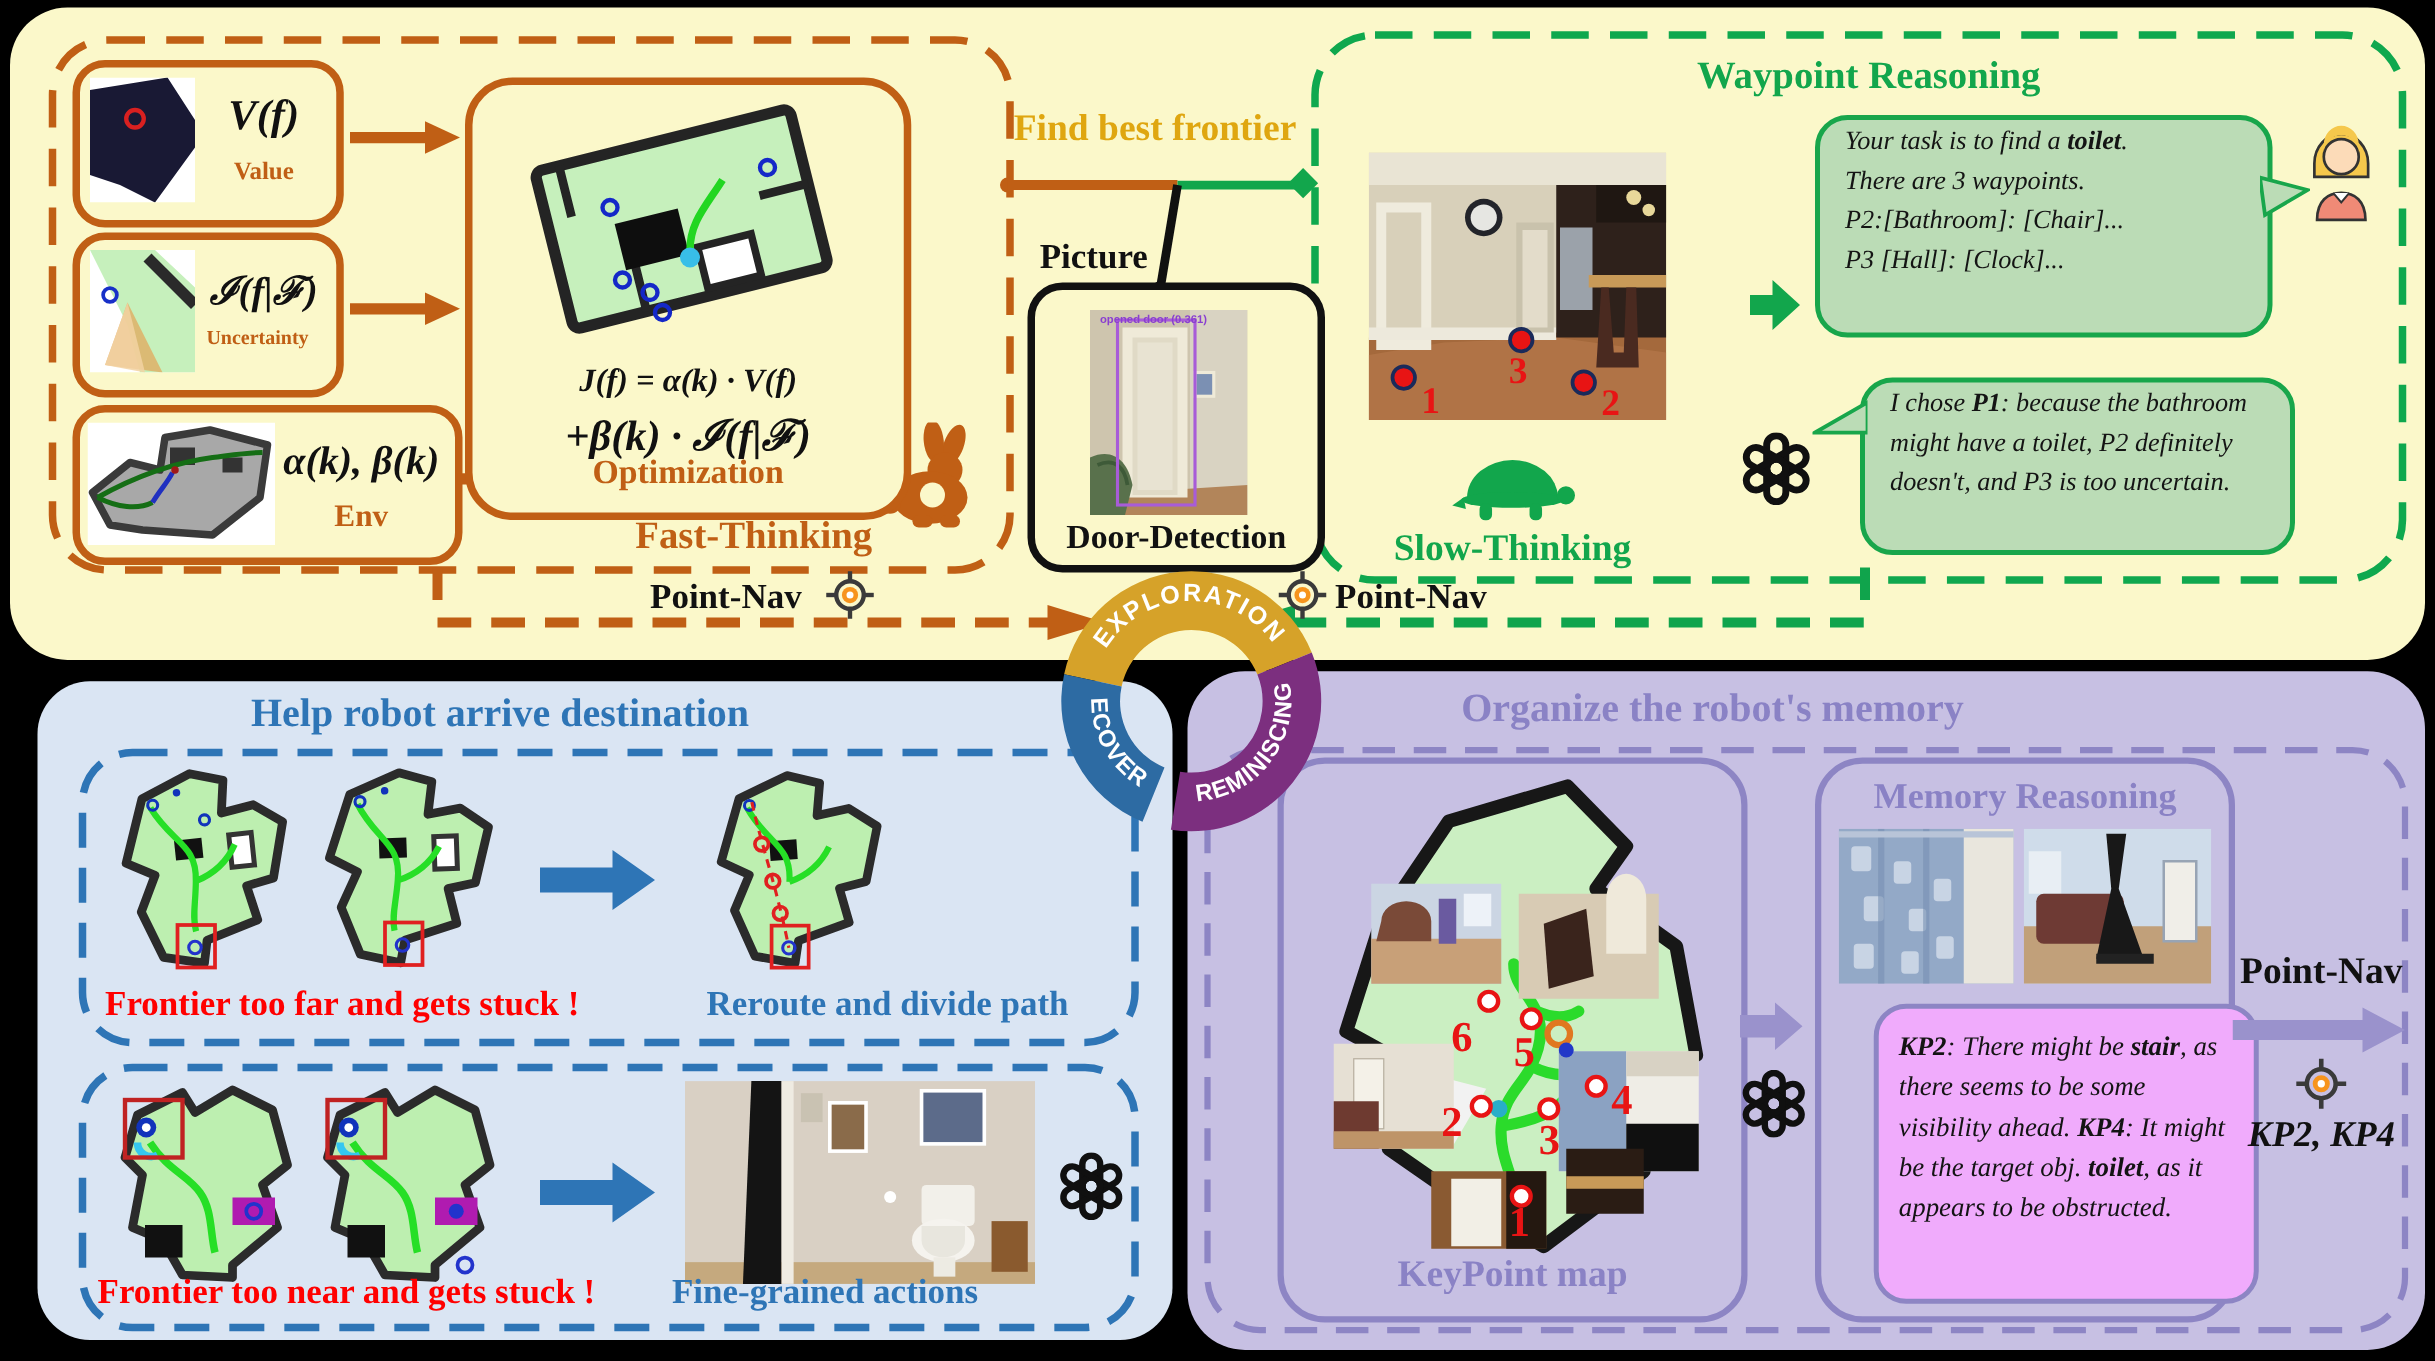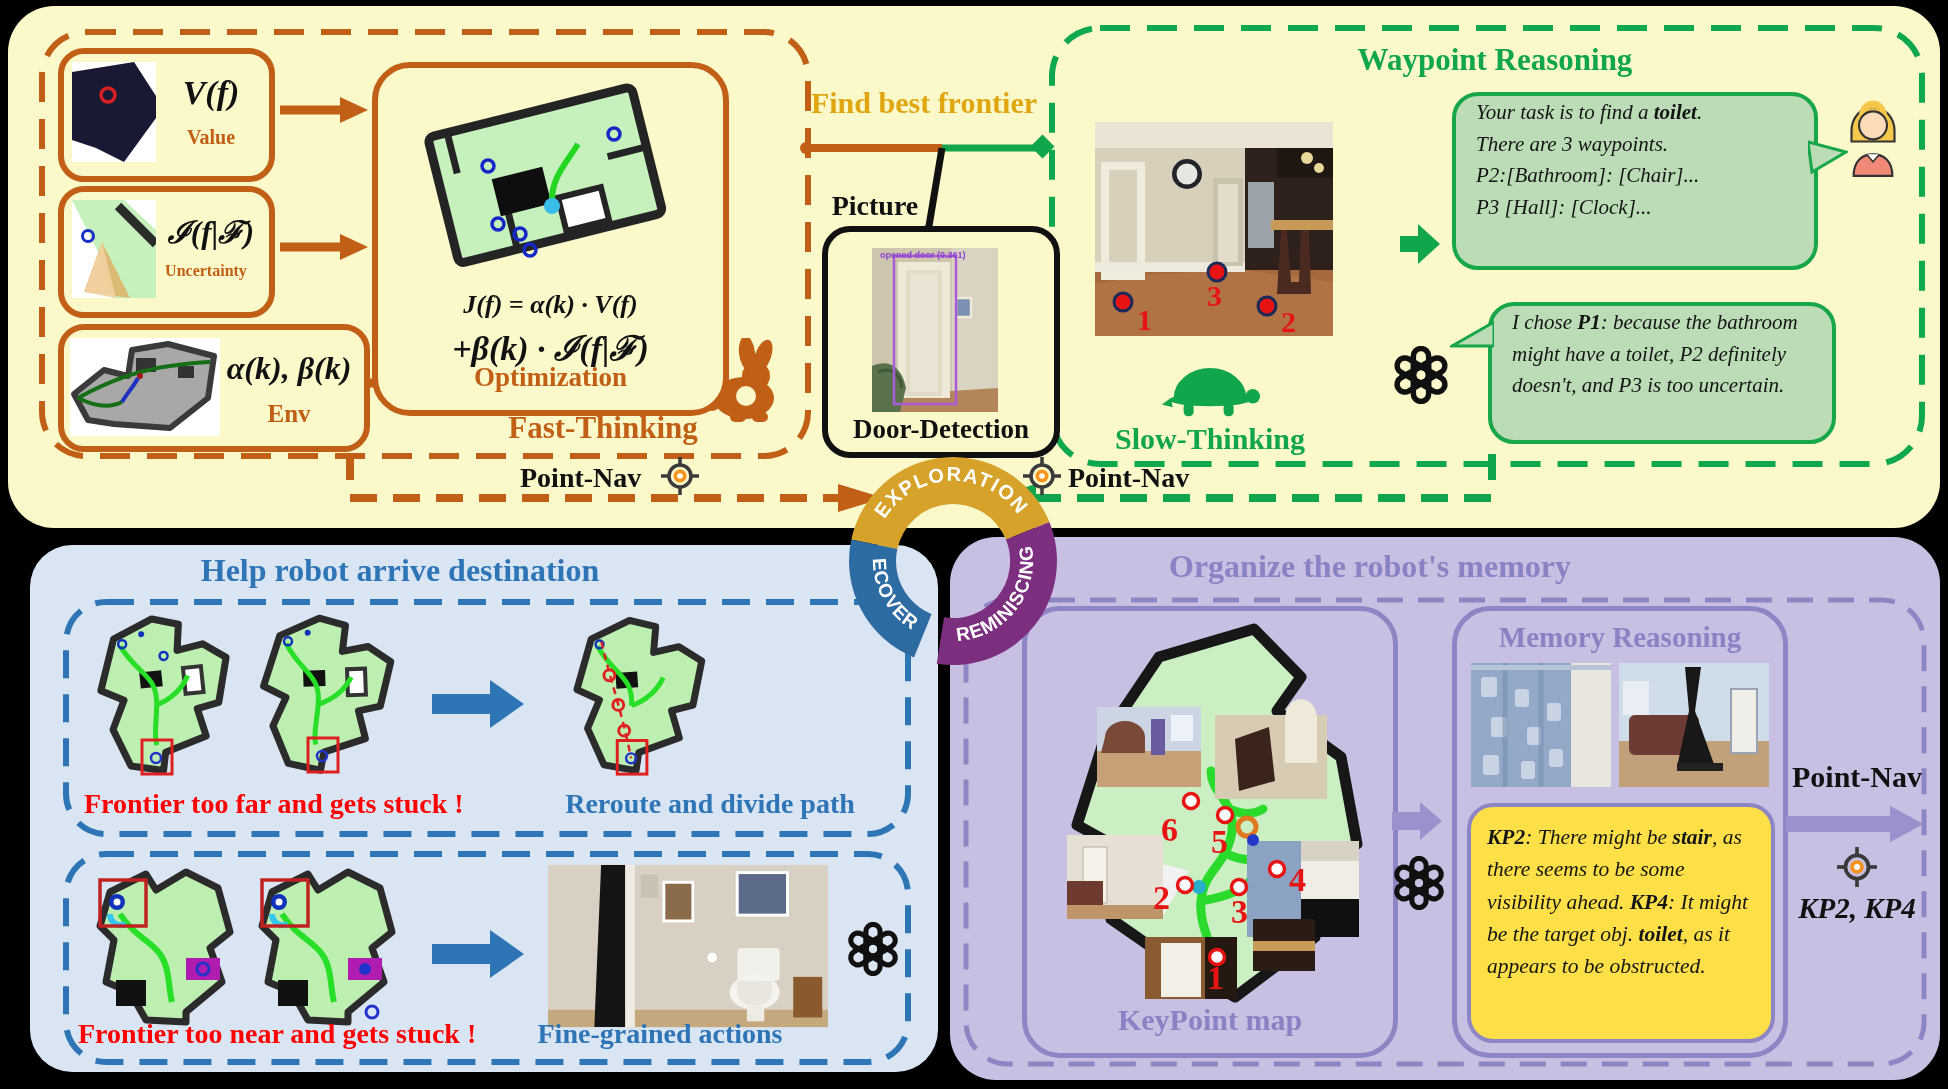--- a/index.html
+++ b/index.html
@@ -12,22 +12,22 @@
   #panel-purple{left:950px;top:537px;width:990px;height:543px;background:#C7C0E3;border-radius:46px;}
   .dashbox{position:absolute;pointer-events:none;}
   .obox{position:absolute;border:6px solid #C05F15;border-radius:26px;background:#FBF8CA;}
   .hdr{position:absolute;font-weight:bold;}
   .orange{color:#C05F15;} .green{color:#12A64C;} .blue{color:#2E75B6;}
   .purple{color:#8A82C5;} .gold{color:#DFA610;} .red{color:#FF0000;}
   .center{text-align:center;}
   .formula{font-style:italic;font-weight:bold;color:#111;}
   .bubble{position:absolute;background:#BBDCB6;border:4px solid #18A64B;border-radius:26px;
           font-style:italic;font-size:21px;line-height:1.5;color:#141414;padding:1px 20px;}
-  .pbubble{position:absolute;background:#fde047;border:4px solid #8D85C4;border-radius:26px;
-           font-style:italic;font-size:21.5px;line-height:1.5;color:#141414;padding:14px 16px;}
+  .pbubble{position:absolute;background:#f0abfc;border:4px solid #8D85C4;border-radius:26px;
+           font-style:italic;font-size:21.5px;line-height:1.5;color:#141414;padding:14px 16px;margin-left:32px;}
   .b{font-weight:bold;}
   .ptext{font-size:28px;font-weight:bold;color:#111;}
   .sbox{position:absolute;border:5px solid #8D85C4;border-radius:38px;}
   .tag{position:absolute;font-family:"Liberation Sans","DejaVu Sans",sans-serif;
        font-size:9px;color:#8A3FD0;font-weight:bold;}
   svg{display:block;}
   .kpnum{font-weight:bold;fill:#E81414;font-family:"Liberation Serif",serif;}
 </style>
 </head>
 <body>

